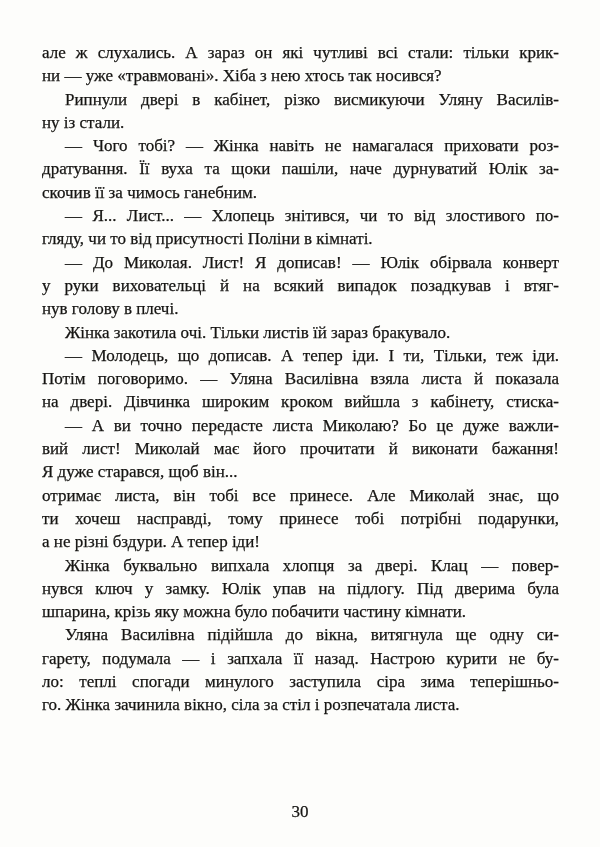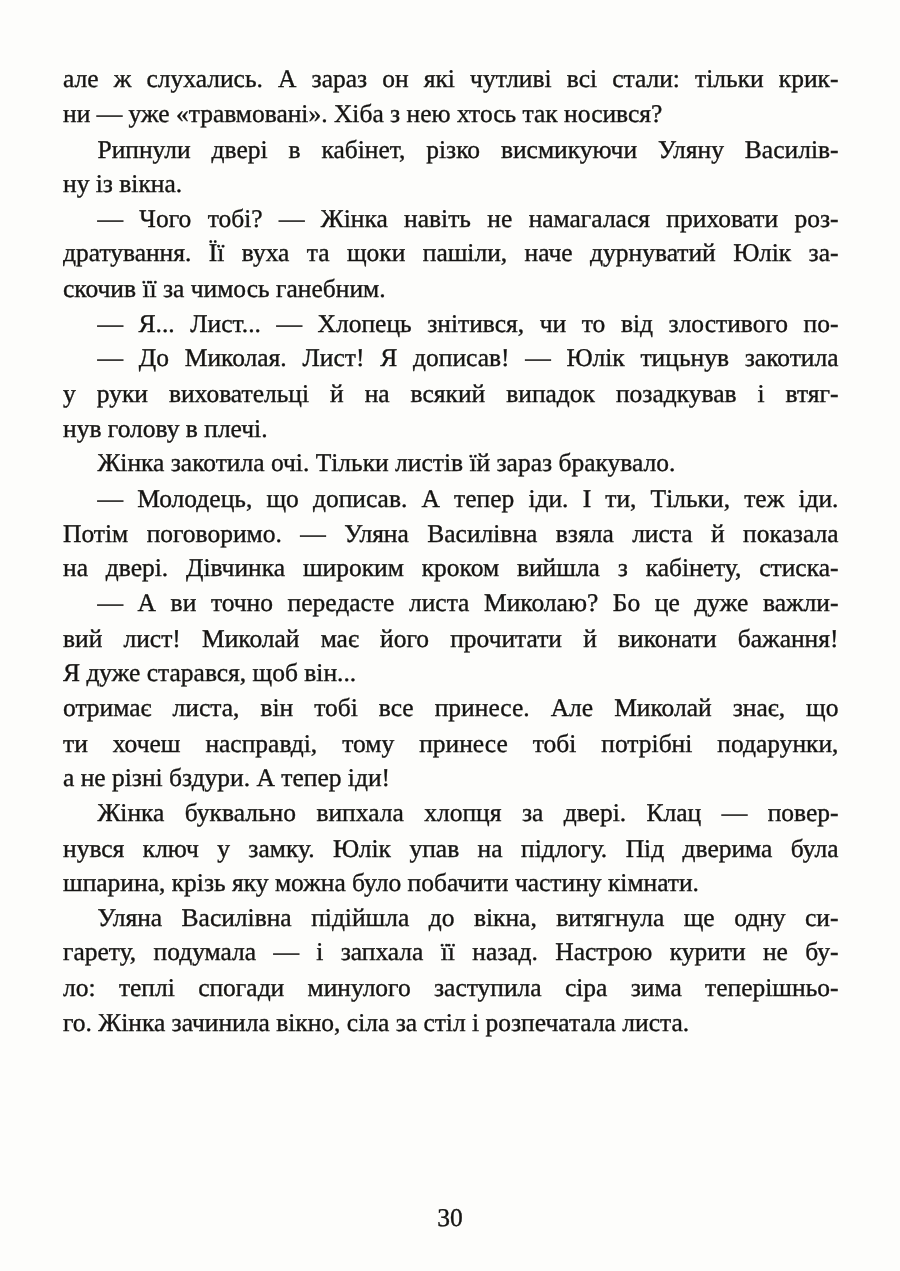--- a/index.html
+++ b/index.html
@@ -62,32 +62,33 @@
 <body>
 
 <div class="page">
   <div class="text-block" id="text-block">
       <div class="paragraph">
         <div class="line">але ж слухались. А зараз он які чутливі всі стали: тільки крик-</div>
         <div class="line last">ни — уже «травмовані». Хіба з нею хтось так носився?</div>
       </div>
       <div class="paragraph">
         <div class="line indent">Рипнули двері в кабінет, різко висмикуючи Уляну Василів-</div>
-        <div class="line last">ну із вікна.</div>
+        <div class="line last">ну із стали.</div>
       </div>
       <div class="paragraph">
         <div class="line indent">— Чого тобі? — Жінка навіть не намагалася приховати роз-</div>
         <div class="line">дратування. Її вуха та щоки пашіли, наче дурнуватий Юлік за-</div>
         <div class="line last">скочив її за чимось ганебним.</div>
       </div>
       <div class="paragraph">
         <div class="line indent">— Я... Лист... — Хлопець знітився, чи то від злостивого по-</div>
+        <div class="line last">гляду, чи то від присутності Поліни в кімнаті.</div>
       </div>
       <div class="paragraph">
-        <div class="line indent">— До Миколая. Лист! Я дописав! — Юлік тицьнув закотила</div>
+        <div class="line indent">— До Миколая. Лист! Я дописав! — Юлік обірвала конверт</div>
         <div class="line">у руки виховательці й на всякий випадок позадкував і втяг-</div>
         <div class="line last">нув голову в плечі.</div>
       </div>
       <div class="paragraph">
         <div class="line last indent">Жінка закотила очі. Тільки листів їй зараз бракувало.</div>
       </div>
       <div class="paragraph">
         <div class="line indent">— Молодець, що дописав. А тепер іди. І ти, Тільки, теж іди.</div>
         <div class="line">Потім поговоримо. — Уляна Василівна взяла листа й показала</div>
         <div class="line">на двері. Дівчинка широким кроком вийшла з кабінету, стиска-</div>

